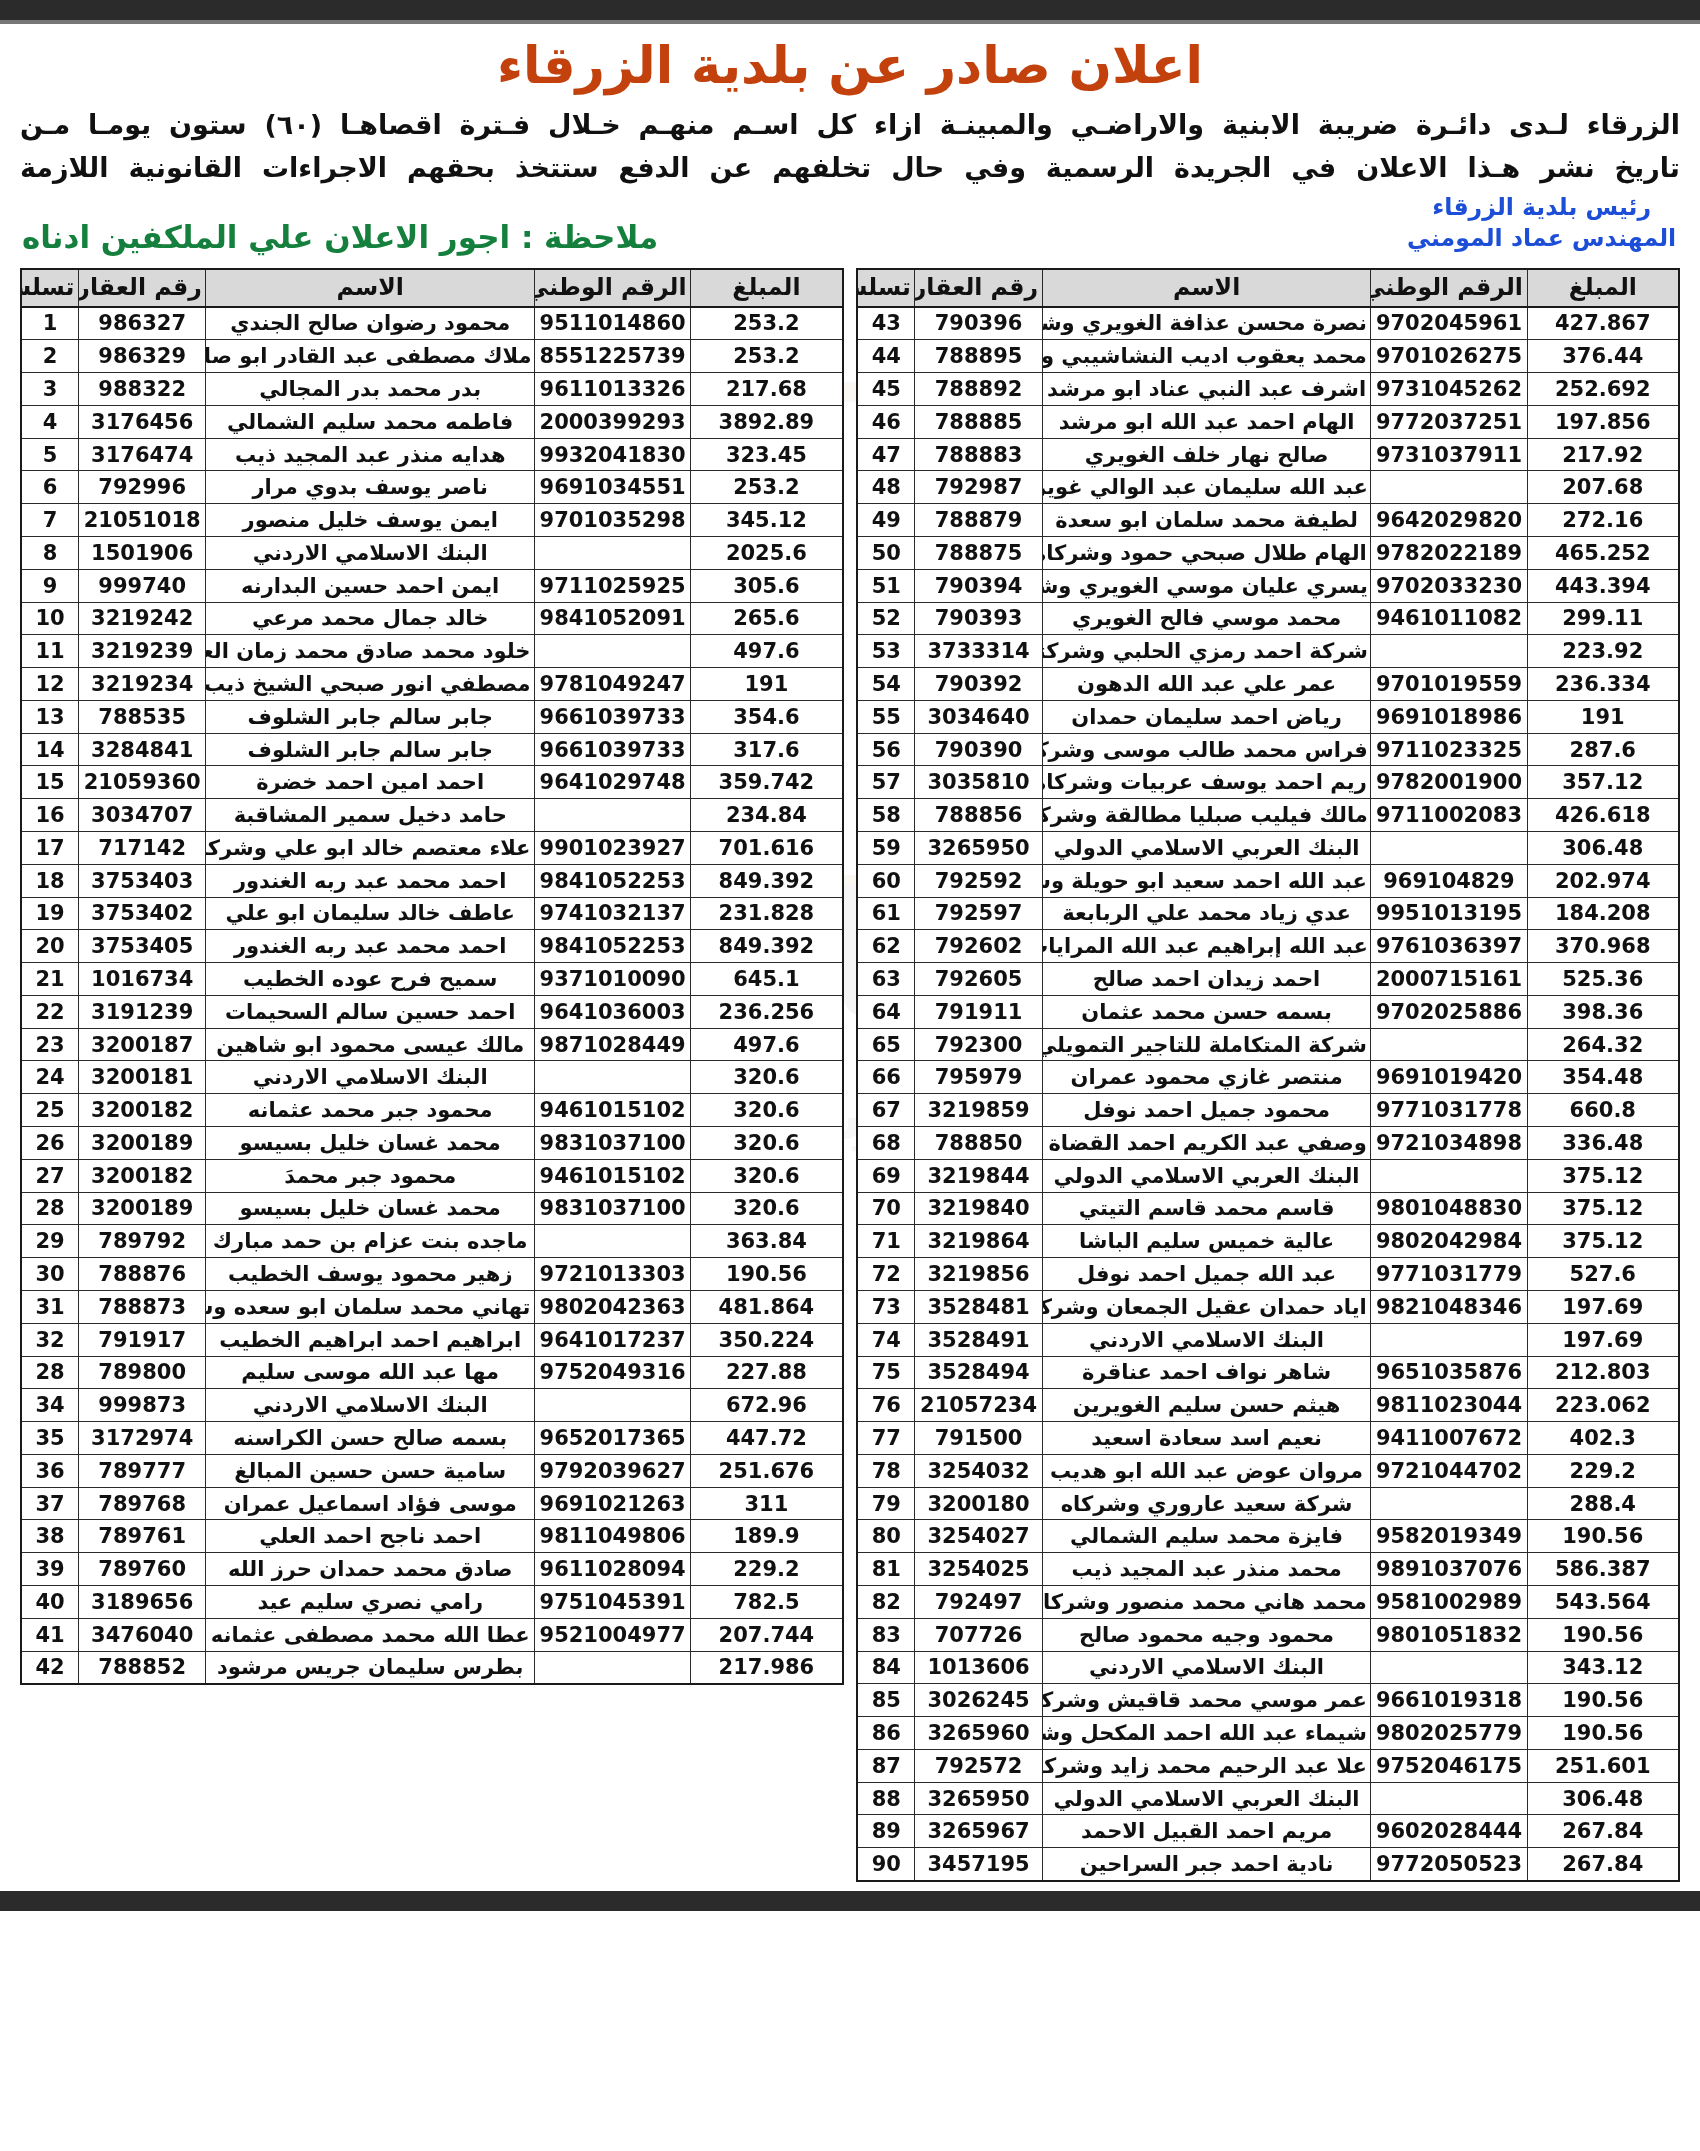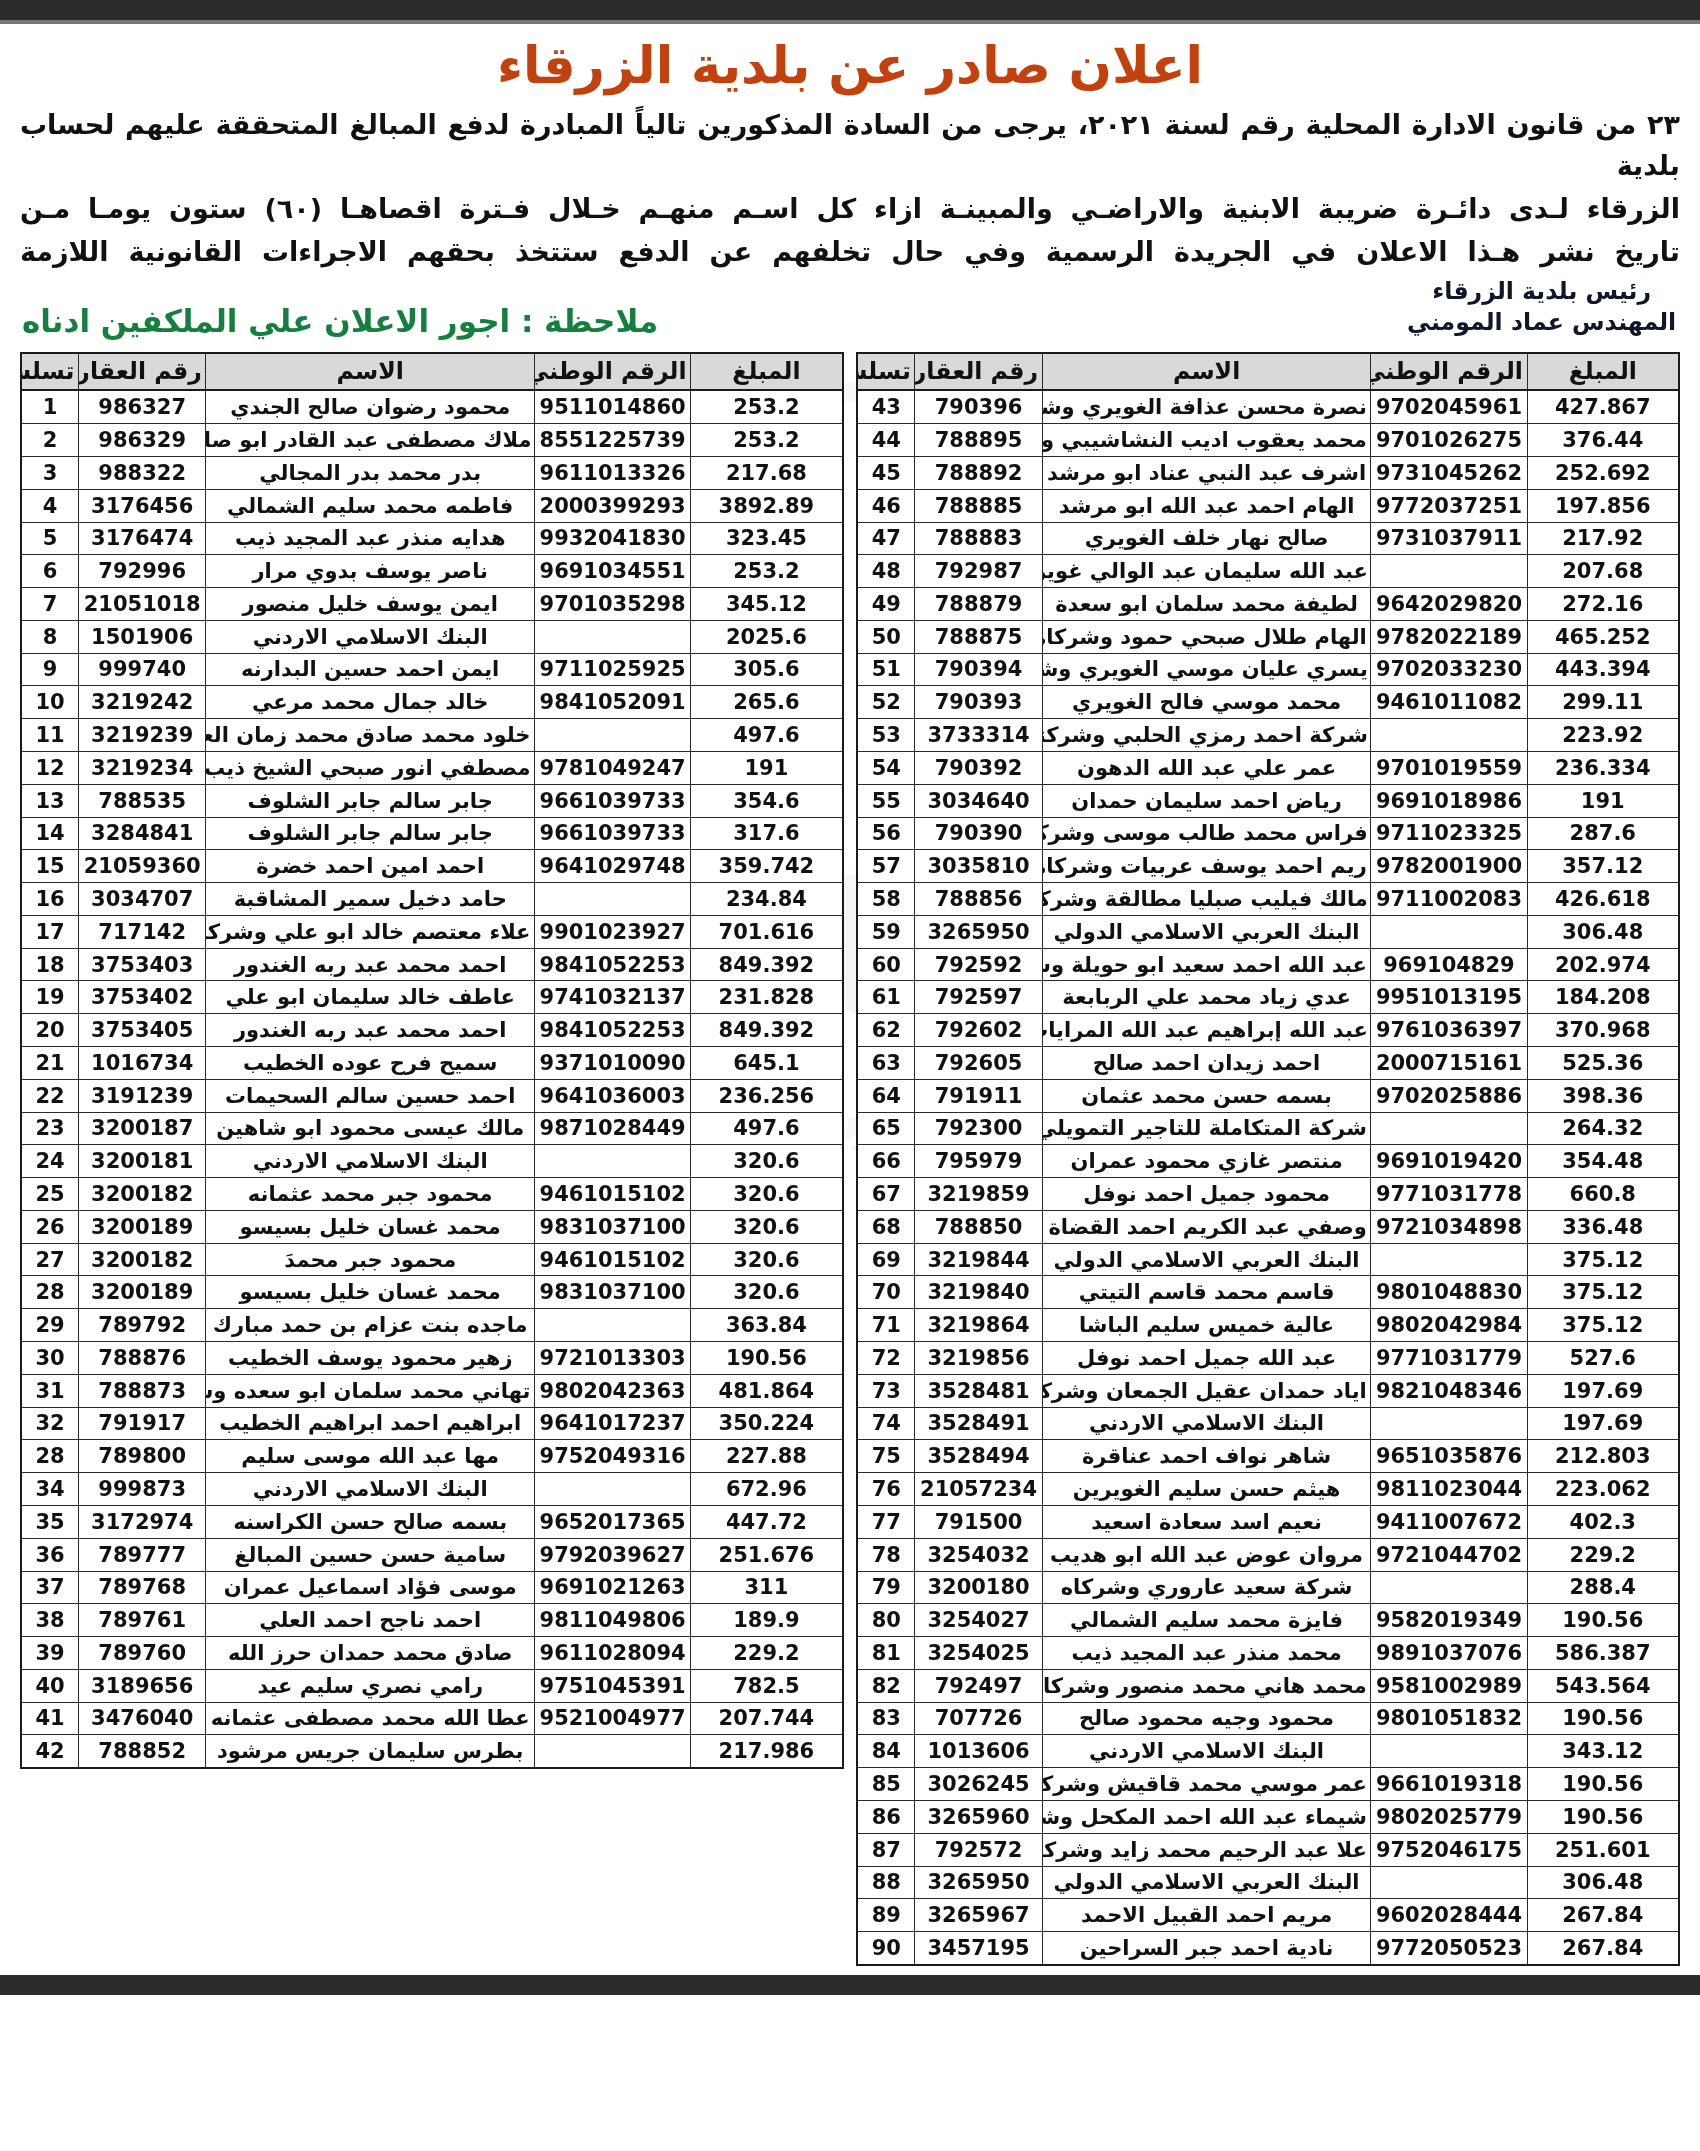--- a/index.html
+++ b/index.html
@@ -95,21 +95,21 @@
     font-size:31px;font-weight:bold;color:#15803d;
     align-self:flex-end;
     padding-bottom:3.6px;
     white-space:nowrap;
   }
   .signature{
     text-align:center;
     font-size:23.6px;
     font-weight:bold;
     line-height:1.32;
-    color:#0f172a;
+    color:#1d4ed8;
     min-width:273px;
   }
 
   
   .tables{
     display:flex;
     flex-direction:row;
     gap:12.7px;
     align-items:flex-start;
     margin:0 3.6px;
@@ -167,21 +167,20 @@
     <div class="wm-circle"></div>
     <div class="wm-text">دقائق</div>
     <div class="wm-sub">الاخبارية</div>
   </div>
 
   <div class="content">
 
     <h1 class="title">اعلان صادر عن بلدية الزرقاء</h1>
 
     <div class="intro">
-      <p>٢٣ من قانون الادارة المحلية رقم لسنة ٢٠٢١، يرجى من السادة المذكورين تالياً المبادرة لدفع المبالغ المتحققة عليهم لحساب بلدية</p>
       <p>الزرقاء لـدى دائـرة ضريبة الابنية والاراضـي والمبينـة ازاء كل اسـم منهـم خـلال فـترة اقصاهـا (٦٠) ستون يومـا مـن</p>
       <p>تاريخ نشر هـذا الاعلان في الجريدة الرسمية وفي حال تخلفهم عن الدفع ستتخذ بحقهم الاجراءات القانونية اللازمة</p>
     </div>
 
     <div class="meta-row">
       <div class="signature">
         <div>رئيس بلدية الزرقاء</div>
         <div>المهندس عماد المومني</div>
       </div>
       <div class="note">ملاحظة : اجور الاعلان علي الملكفين ادناه</div>

